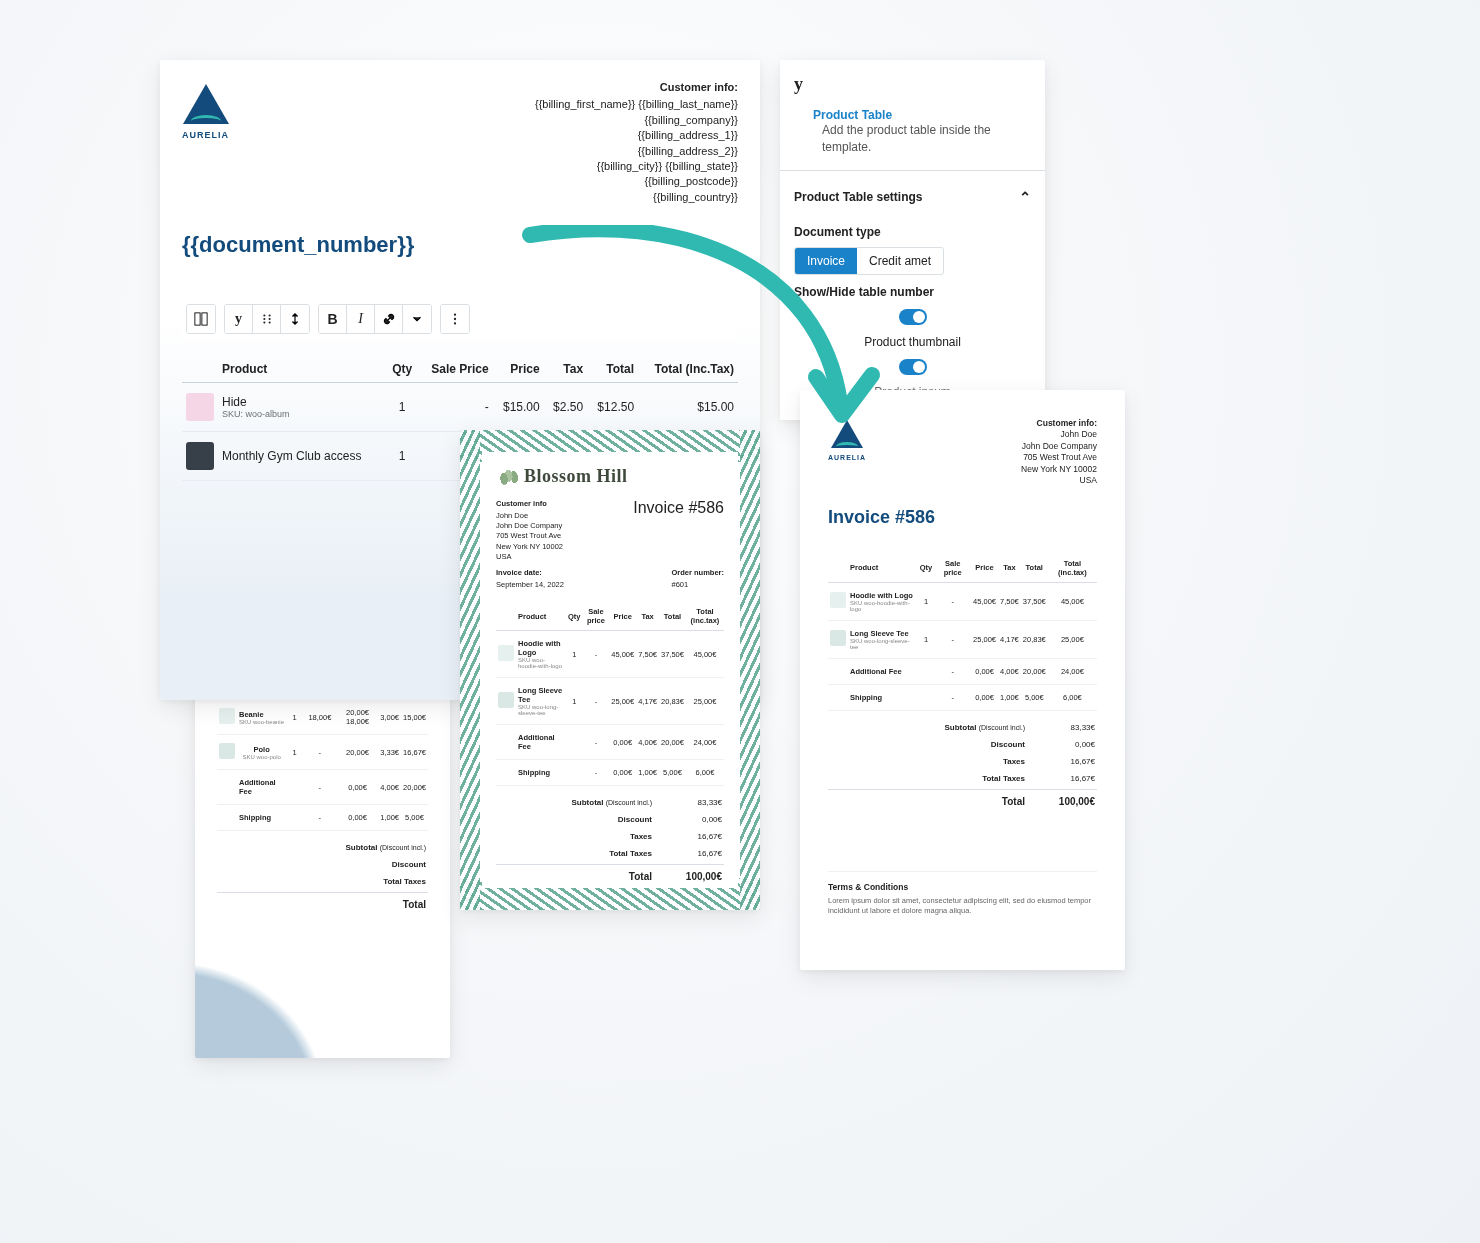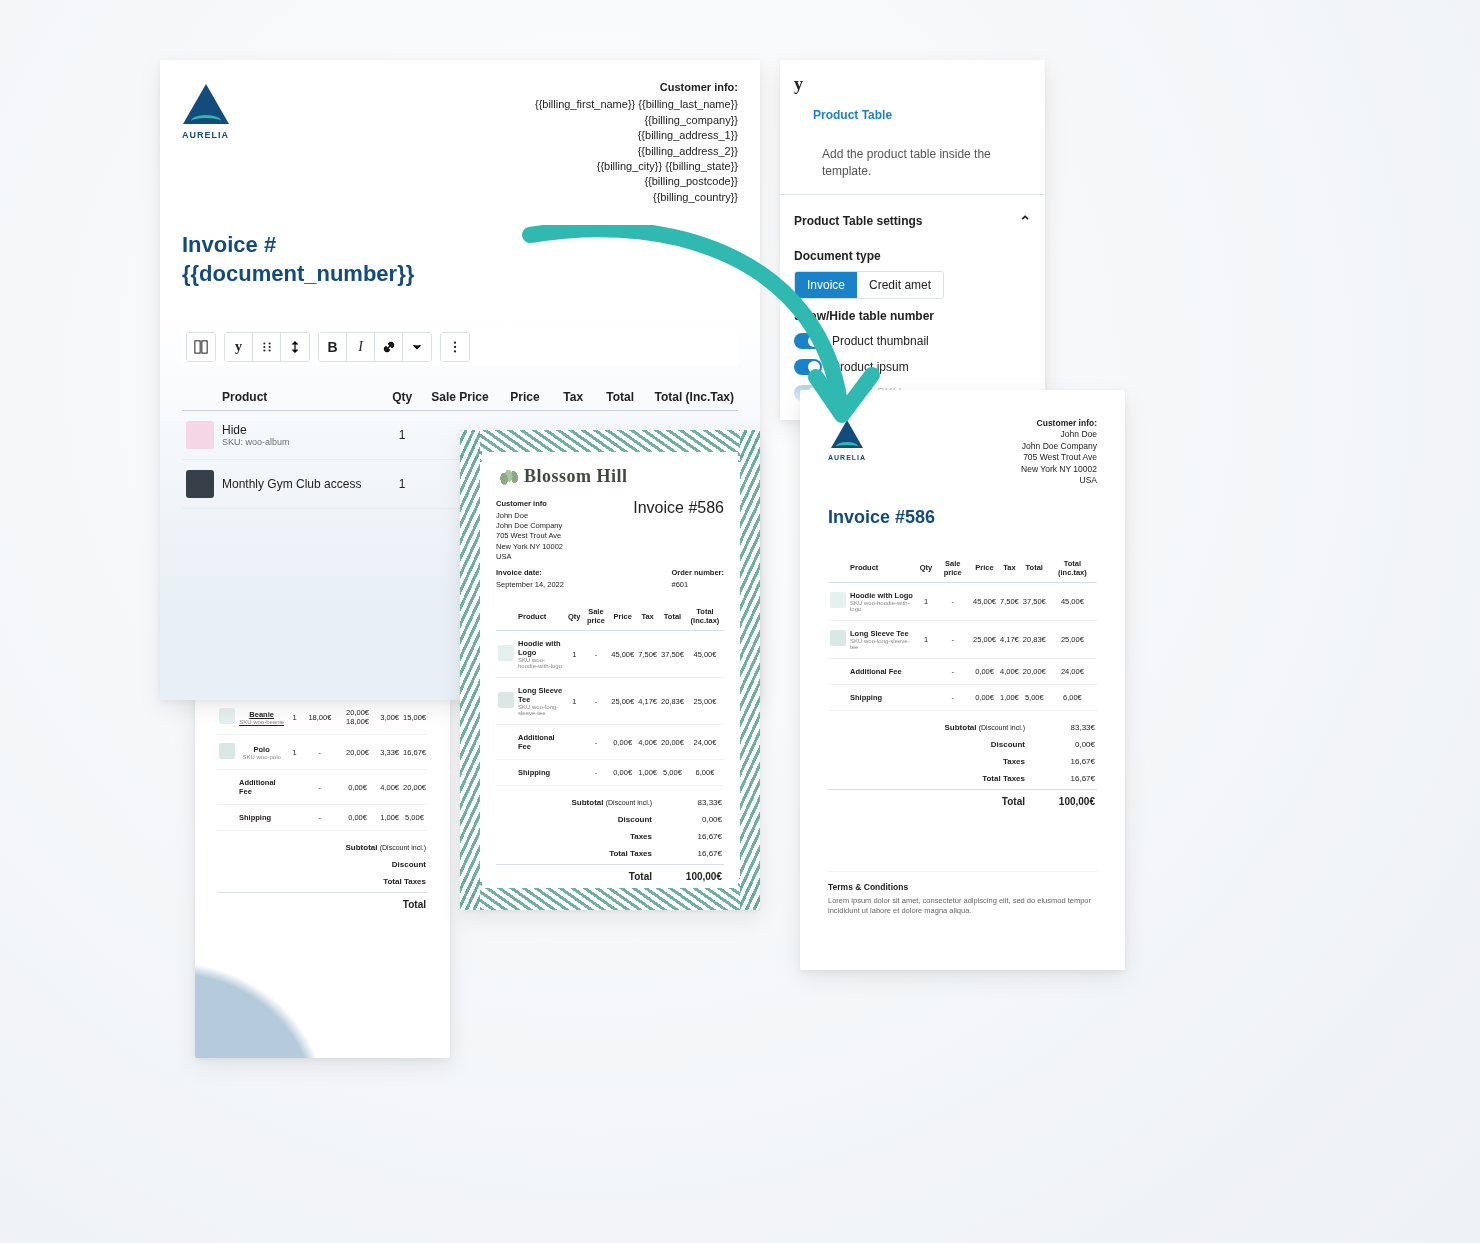--- a/index.html
+++ b/index.html
@@ -78,29 +78,29 @@
   .psku{font-size:9px;color:var(--muted);}
   
   #sidepanel {
     left: 780px; top: 60px; width: 265px; height: 360px;
     padding: 14px 14px 0;
     font-size: 12px;
   }
   #sidepanel .hdr{display:flex;gap:10px;align-items:flex-start;}
   #sidepanel .hdr .y{font-family:cursive;font-weight:700;font-size:18px;}
   #sidepanel .hdr .ttl{color:var(--blue);font-weight:600;margin-top:34px;}
-  #sidepanel .desc{color:#555;margin:24px 0 0 28px; font-size:12px; line-height:1.4;}
+  #sidepanel .desc{color:#555;margin:0 0 0 28px; font-size:12px; line-height:1.4;}
   #sidepanel hr{border:none;border-top:1px solid var(--border);margin:14px -14px;}
   .accordion{display:flex;justify-content:space-between;align-items:center;font-weight:600;padding:4px 0 10px;}
   .accordion .chev{font-size:14px;}
   .field-label{font-weight:700;margin:10px 0 8px;}
   .seg{display:flex;border:1px solid var(--border);border-radius:3px;overflow:hidden;width:fit-content;}
   .seg div{padding:6px 12px;font-size:12px;cursor:pointer;}
   .seg .active{background:var(--blue);color:#fff;}
-  .toggle-row{display:flex;align-items:center;gap:10px;margin:10px 0;}
+  .toggle-row{display:flex;align-items:center;gap:10px;margin:10px 0;flex-direction:column;}
   .toggle{width:28px;height:16px;border-radius:10px;background:var(--blue);position:relative;cursor:pointer;}
   .toggle::after{content:"";position:absolute;right:2px;top:2px;width:12px;height:12px;border-radius:50%;background:#fff;}
   .fade-row{opacity:.45;}
   .fadeout{
     position:absolute;left:0;right:0;bottom:0;height:44px;
     background:linear-gradient(180deg, rgba(255,255,255,0) 0%, #fff 80%);
     pointer-events:none;
   }
   
   #preview-aurelia {
@@ -194,21 +194,20 @@
       <div>{{billing_first_name}} {{billing_last_name}}</div>
       <div>{{billing_company}}</div>
       <div>{{billing_address_1}}</div>
       <div>{{billing_address_2}}</div>
       <div>{{billing_city}} {{billing_state}}</div>
       <div>{{billing_postcode}}</div>
       <div>{{billing_country}}</div>
     </div>
   </div>
   <div class="inv-title">
-    <div>Invoice #</div>
     <div>{{document_number}}</div>
   </div>
 
   <div class="toolbar">
     <div class="tb-group">
       <div class="tb-btn">
           <svg viewBox="0 0 16 16">
             <rect x="1" y="1" width="6" height="14" stroke="#000" fill="none"></rect>
             <rect x="9" y="1" width="6" height="14" stroke="#000" fill="none"></rect>
           </svg>
@@ -596,21 +595,21 @@
       <th>Qty</th>
       <th>Sale price</th>
       <th>Price</th>
       <th>Tax</th>
       <th>Total</th>
     </tr>
       </thead>
     <tbody id="blossom-water-rows">
         <tr>
           <td><span class="mini-thumb "></span></td>
-          <td style="text-align:center;text-decoration:underline;">
+          <td style="text-align:left;">
             <div style="font-weight:600">Beanie</div>
             <div style="font-size:6px;color:#888;">SKU woo-beanie</div>
           </td>
           <td>1</td>
           <td>18,00€</td>
           <td>20,00€ 18,00€</td>
           <td>3,00€</td>
           <td>15,00€</td>
         </tr>
         <tr>

